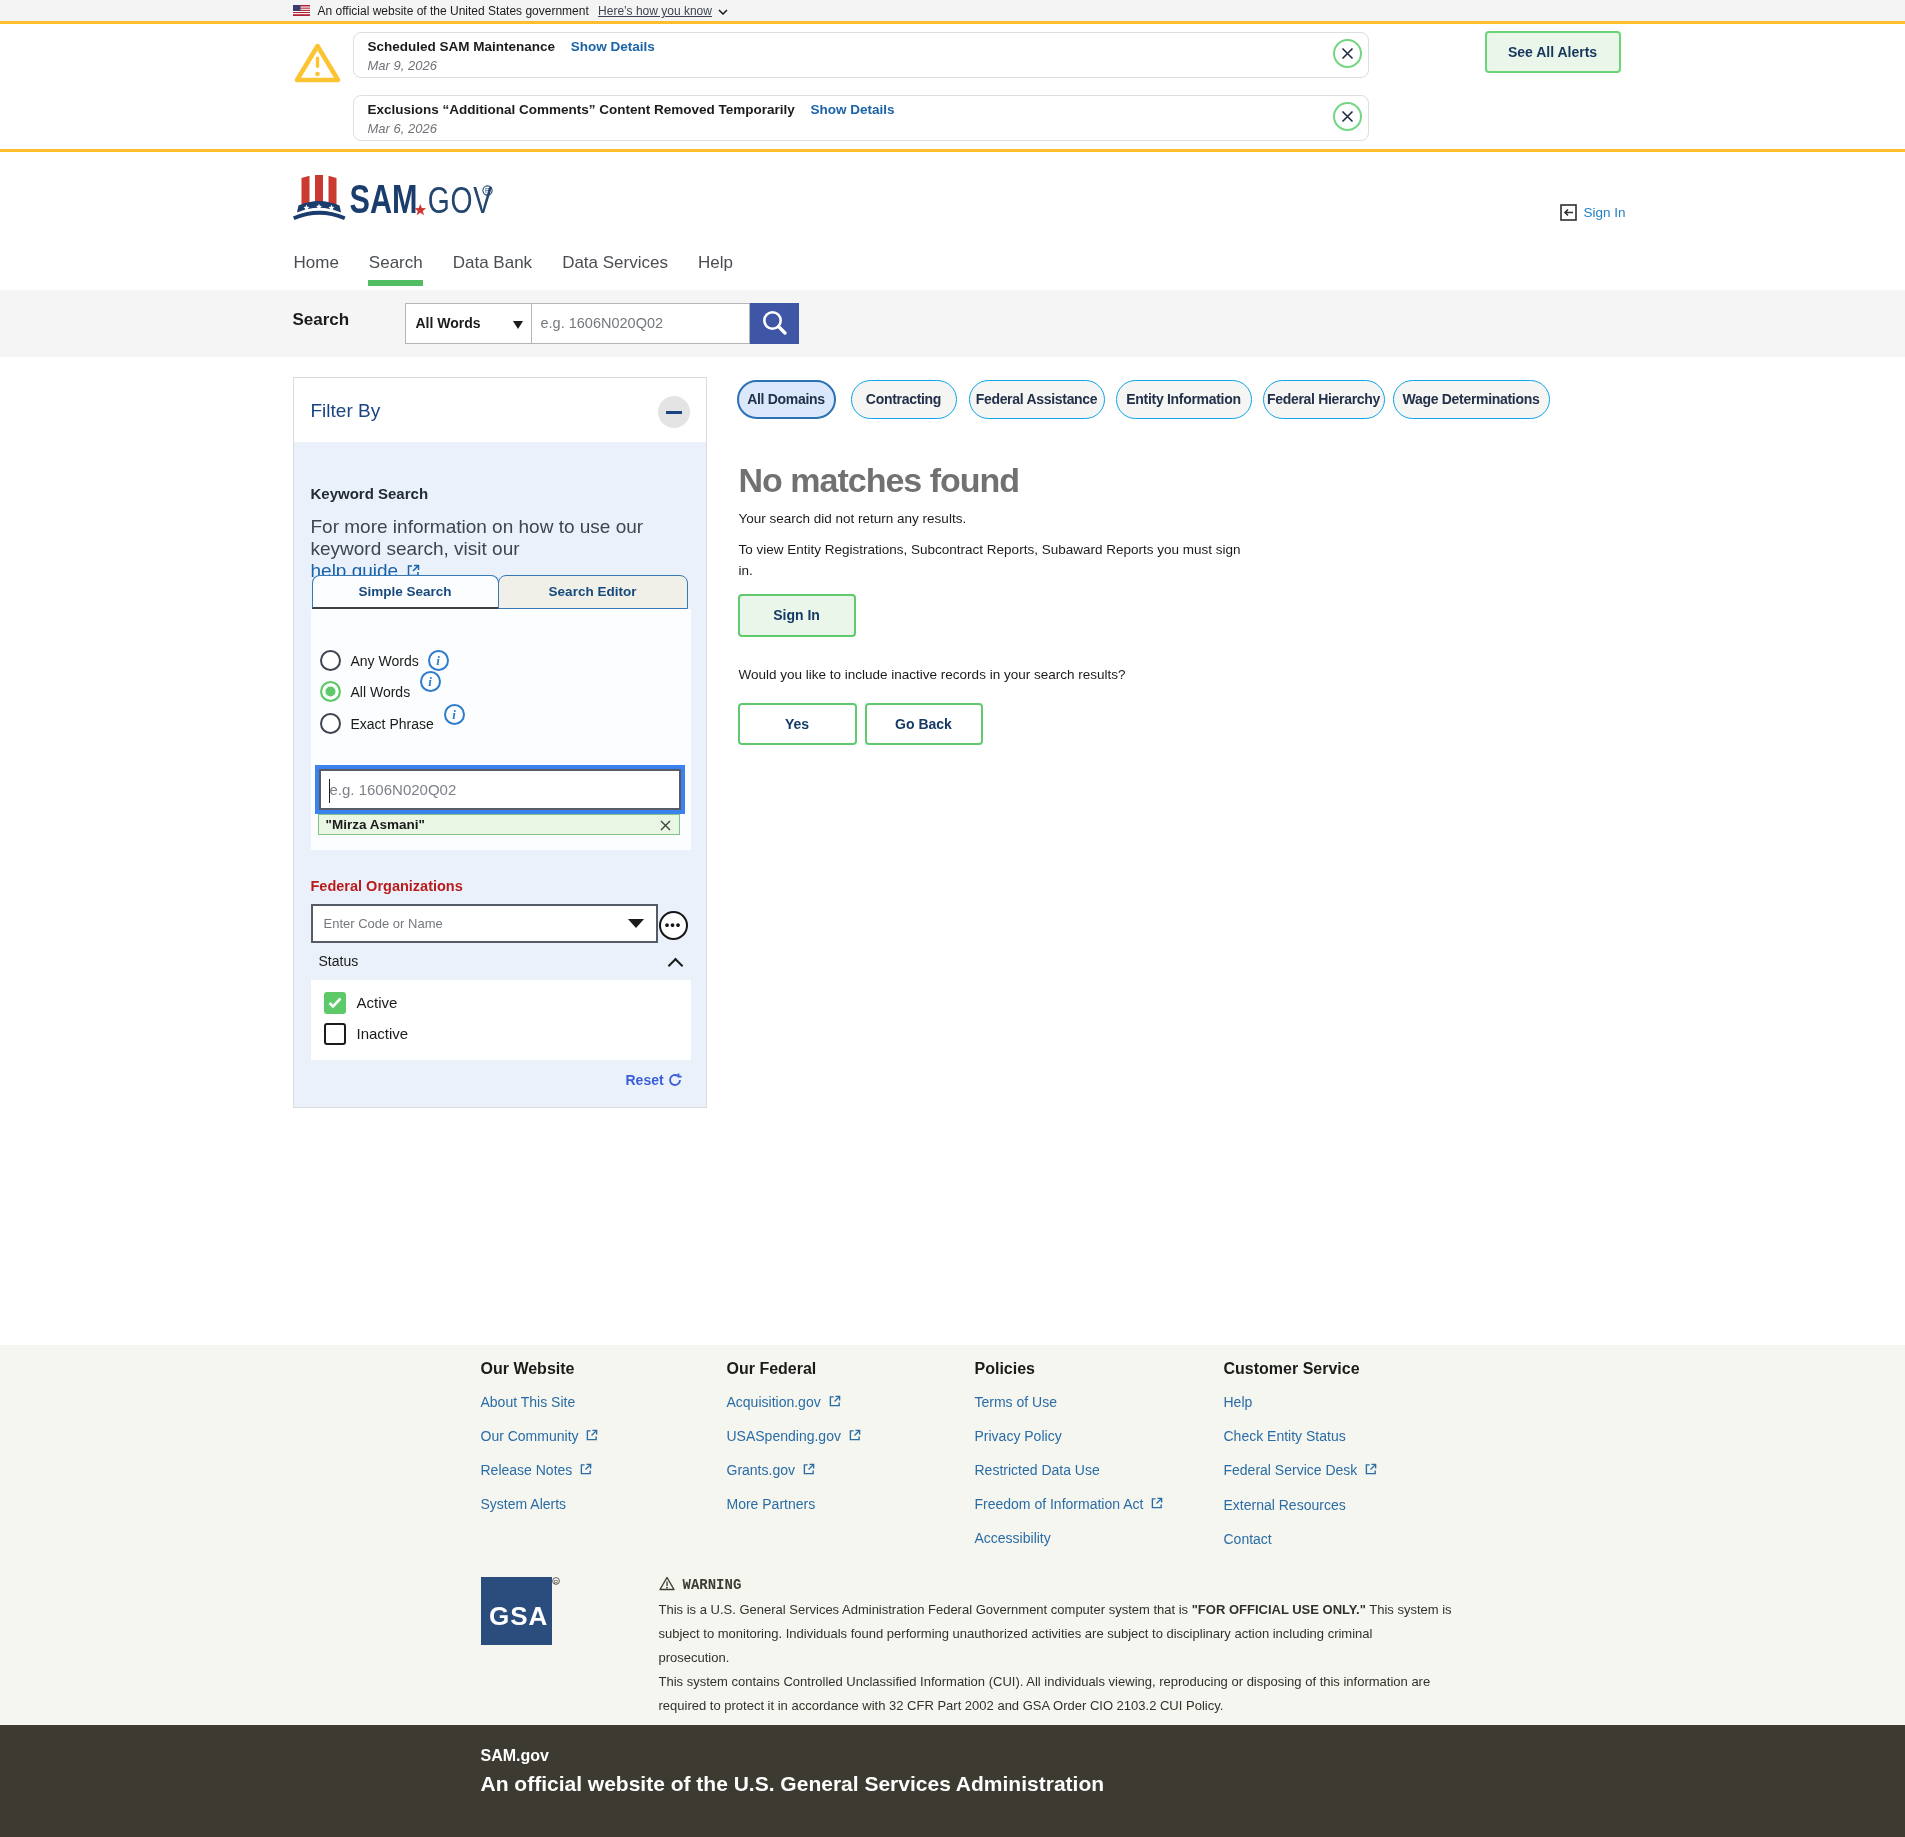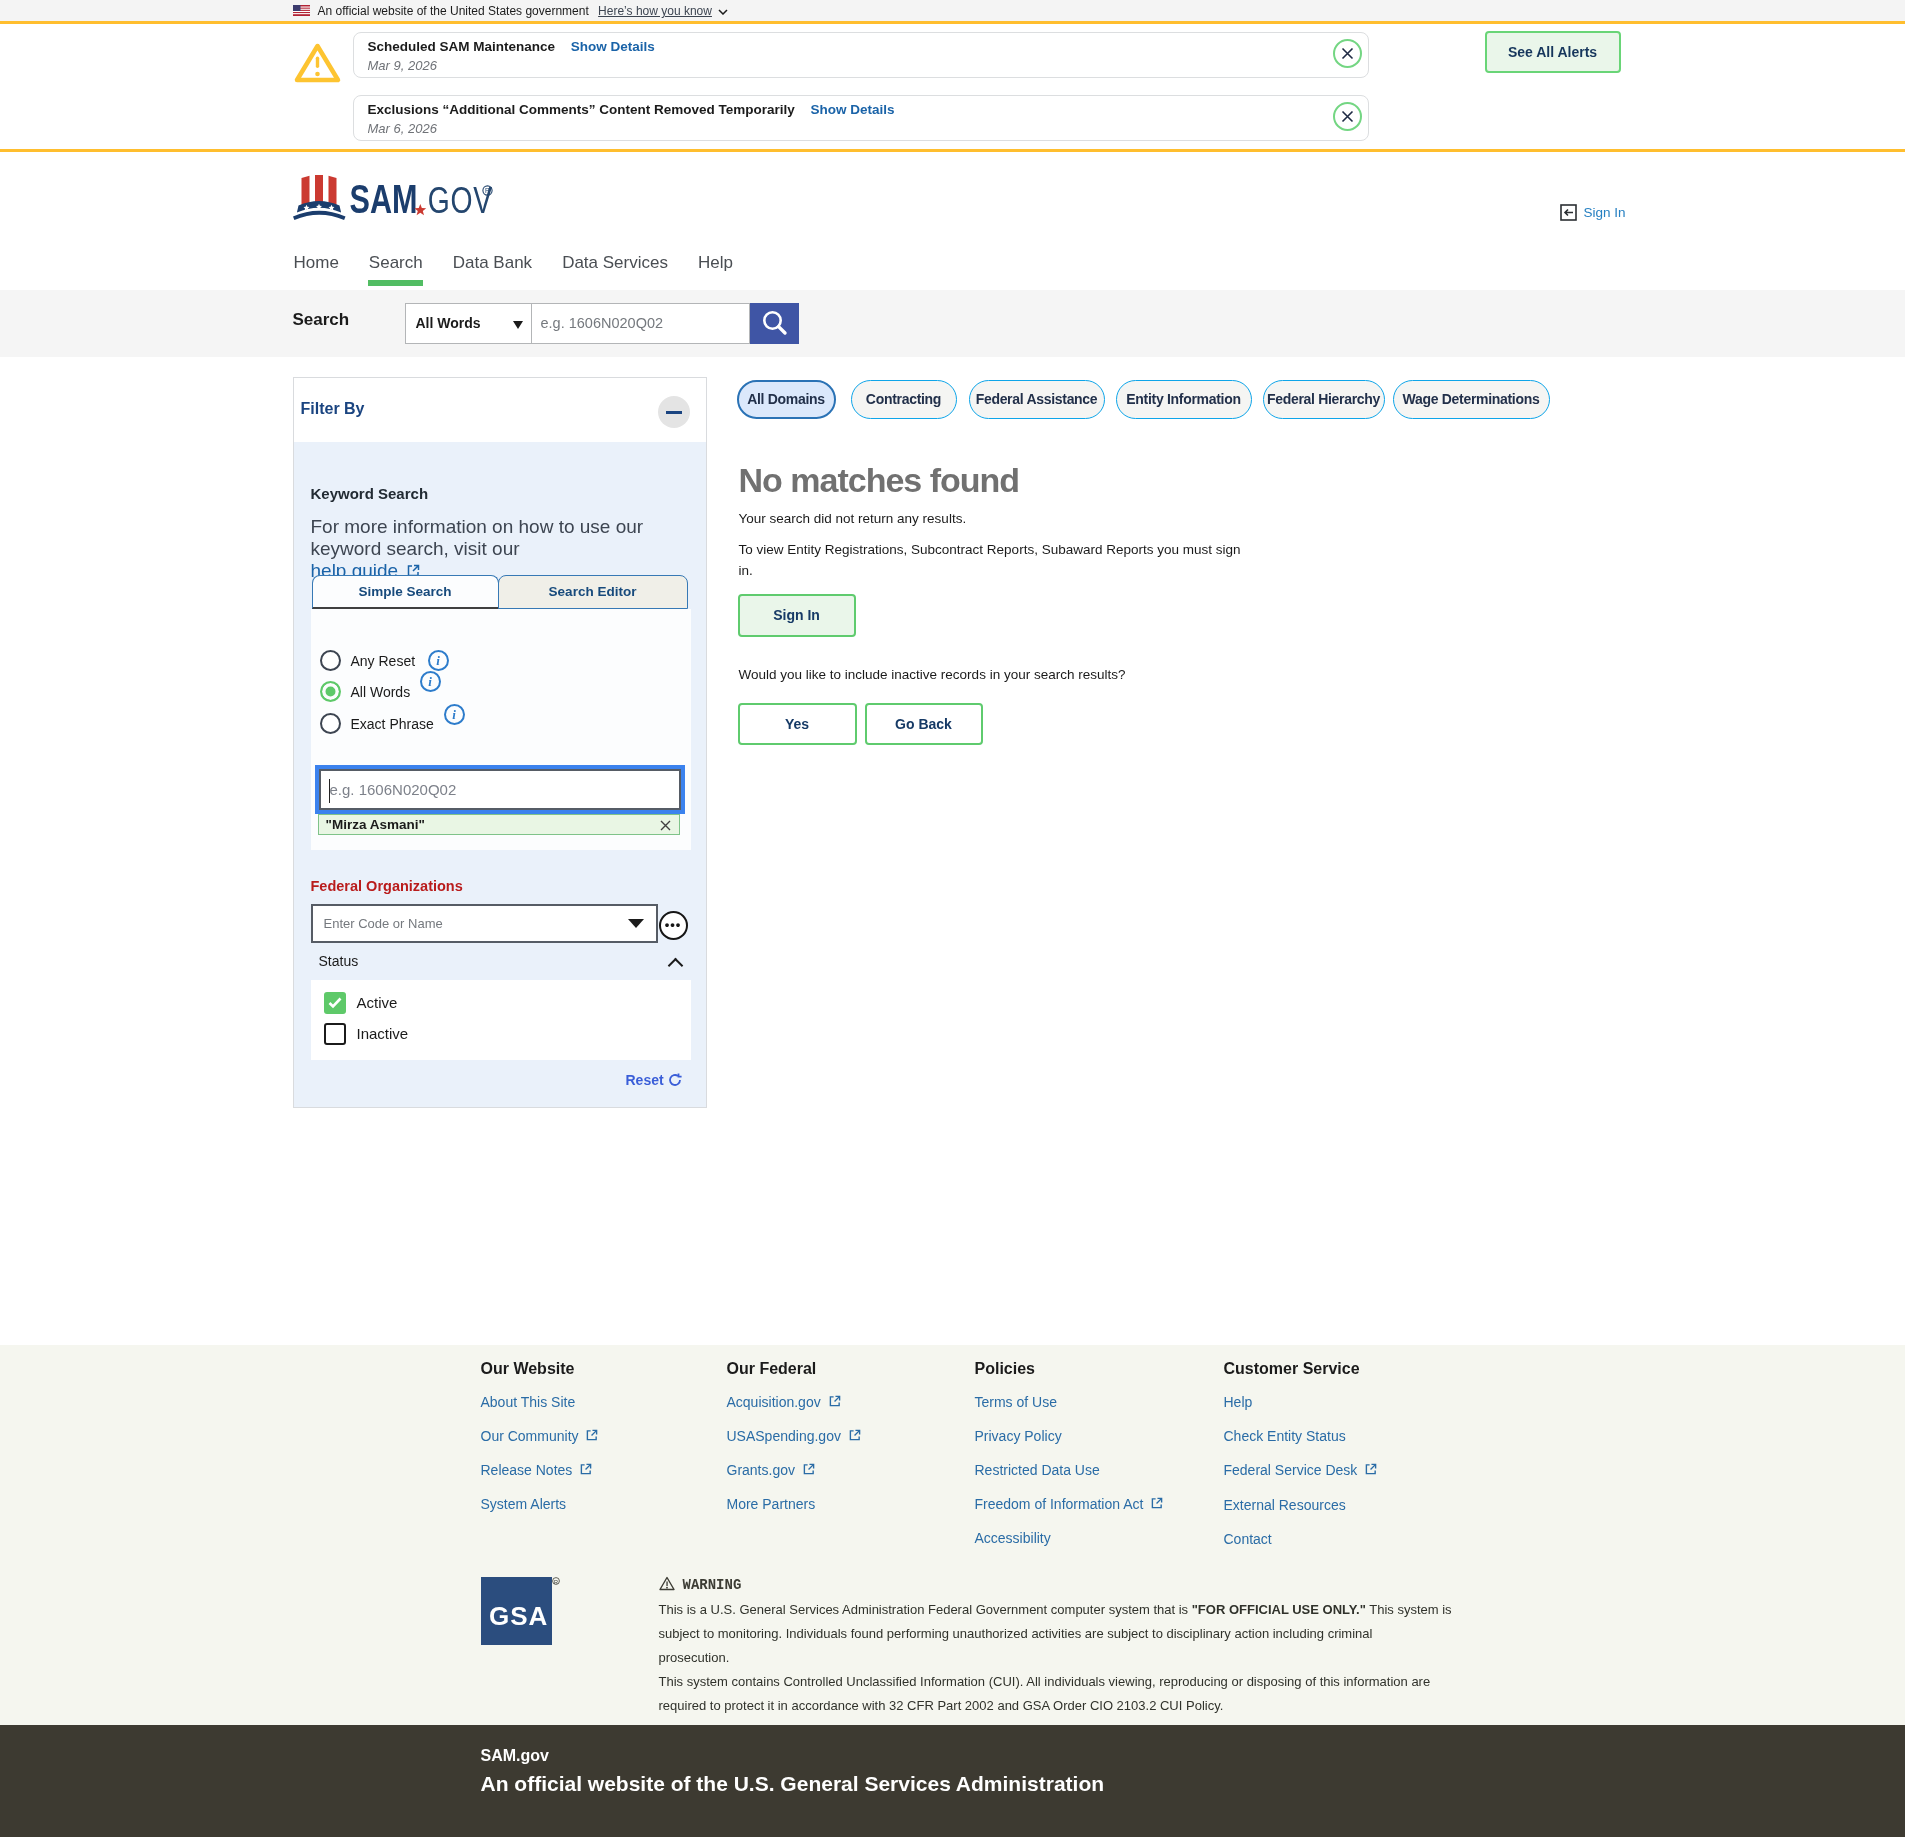--- a/index.html
+++ b/index.html
@@ -43,21 +43,21 @@
 .tri { position:absolute; width:0; height:0; border-left:8px solid transparent; border-right:8px solid transparent; border-top:9px solid #1b1b1b; }
 .sinput { position:absolute; left:239px; top:13px; width:218px; height:41px; background:#fff; border:1px solid #b3b5b7; border-left:none; font-size:14.5px; color:#75797e; line-height:39px; padding-left:9px; }
 .sbtn { position:absolute; left:457px; top:13px; width:49px; height:41px; background:#3f55a5; }
 
 
 .main { background:#fff; height:988px; }
 
 
 .fpanel { position:absolute; left:0; top:20px; width:414px; height:731px; border:1px solid #d9dbde; background:#eaf1fa; }
 .fhead { height:64px; background:#fff; position:relative; }
-.ftitle { position:absolute; left:7px; top:22px; font-size:16px; font-weight:bold; color:#1a4480; }
+.ftitle { position:absolute; left:17px; top:22px; font-size:19px; font-weight:normal; color:#1a4480; }
 .fmin { position:absolute; left:364px; top:18px; width:32px; height:32px; border-radius:50%; background:#e4e4e4; }
 .fmin:after { content:""; position:absolute; left:8px; top:15px; width:16px; height:2.5px; background:#1a4480; }
 .kwtitle { position:absolute; left:17px; top:107px; font-size:15px; font-weight:bold; color:#222b33; }
 .kwinfo { position:absolute; left:17px; top:138px; width:385px; font-size:19px; color:#3d4551; line-height:22px; }
 .kwinfo a { color:#1a63a8; }
 .tab { position:absolute; top:197px; height:34px; border:1px solid #3779b5; border-radius:8px 8px 0 0; font-size:13.5px; font-weight:bold; color:#174a7c; text-align:center; line-height:32px; }
 .tab.on { left:18px; width:187px; background:#fcfdfe; border-bottom:2px solid #404040; }
 .tab.off { left:204px; width:190px; background:#f0efe8; }
 .tabbody { position:absolute; left:17px; top:231px; width:380px; height:241px; background:#fcfdfe; }
 .radio { position:absolute; width:21px; height:21px; border:2.5px solid #3d4551; border-radius:50%; background:#fff; }
@@ -208,21 +208,21 @@
         </div>
     <div class="kwtitle">Keyword Search</div>
     <div class="kwinfo">For more information on how to use our keyword search, visit our<br><a href="#x">help guide</a> <svg class="extic" width="13" height="13" viewBox="0 0 13 13">
             <path d="M5 2 H1.5 V11.5 H11 V8" fill="none" stroke="#1a63a8" stroke-width="1.5"></path>
             <path d="M7 1.5 H11.5 V6 M11.5 1.5 L6 7" fill="none" stroke="#1a63a8" stroke-width="1.5"></path>
           </svg></div>
     <div class="tabbody"></div>
     <div class="tab on">Simple Search</div>
         <div class="tab off">Search Editor</div>
     <div class="radio" style="left:26px; top:272px;"></div>
-    <div class="rlabel" style="left:57px; top:275px;">Any Reset</div>
+    <div class="rlabel" style="left:57px; top:275px;">Any Words</div>
     <div class="iinfo" style="left:134px; top:272px;">i</div>
     <div class="radio sel2" style="left:26px; top:303px;"></div>
     <div class="rlabel" style="left:57px; top:306px;">All Words</div>
     <div class="iinfo" style="left:126px; top:293px;">i</div>
     <div class="radio" style="left:26px; top:335px;"></div>
     <div class="rlabel" style="left:57px; top:338px;">Exact Phrase</div>
     <div class="iinfo" style="left:150px; top:326px;">i</div>
     <div class="kwbox"><span style="position:absolute;left:8px;top:8px;width:1.5px;height:24px;background:#222;"></span>e.g. 1606N020Q02</div>
     <div class="chip">"Mirza Asmani"<svg width="11" height="11" viewBox="0 0 11 11">
             <path d="M1 1 L10 10 M10 1 L1 10" stroke="#404040" stroke-width="1.4"></path>

